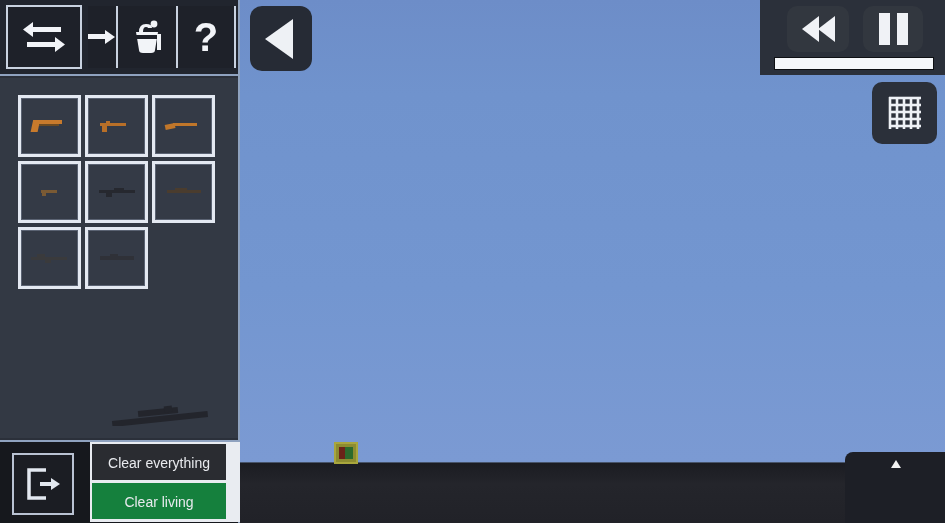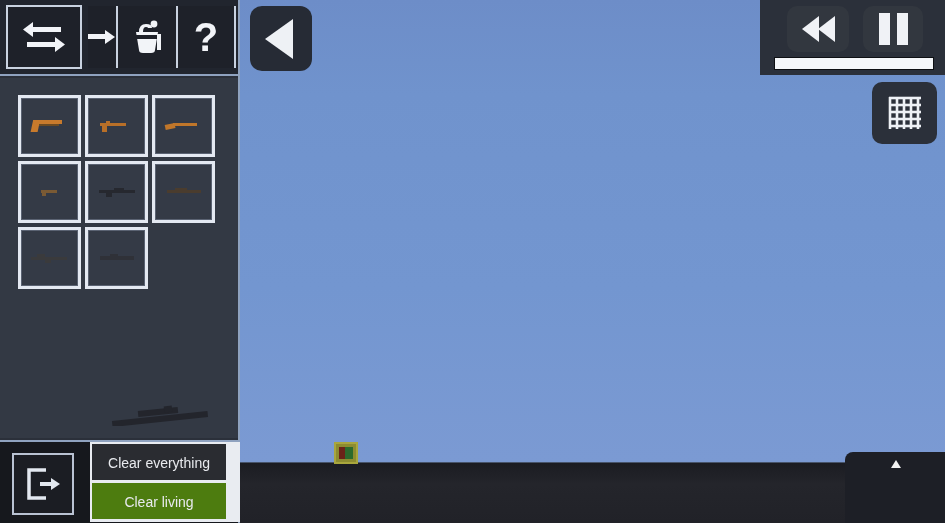--- a/index.html
+++ b/index.html
@@ -222,21 +222,21 @@
     text-align: center;
     color: #e8eaee;
     background: #2a2c31;
     font-size: 14px;
     border: 0;
     font-family: "Liberation Sans", sans-serif;
     box-sizing: border-box;
     cursor: pointer;
   }
   #clear-everything { margin-bottom: 3px; background: #2a2c31; }
-  #clear-living { background: #4d7c0f; }
+  #clear-living { background: #15803d; }
 
   
   #back-btn {
     position: absolute;
     left: 250px;
     top: 6px;
     width: 62px;
     height: 65px;
     background: #262b35;
     border-radius: 12px;

